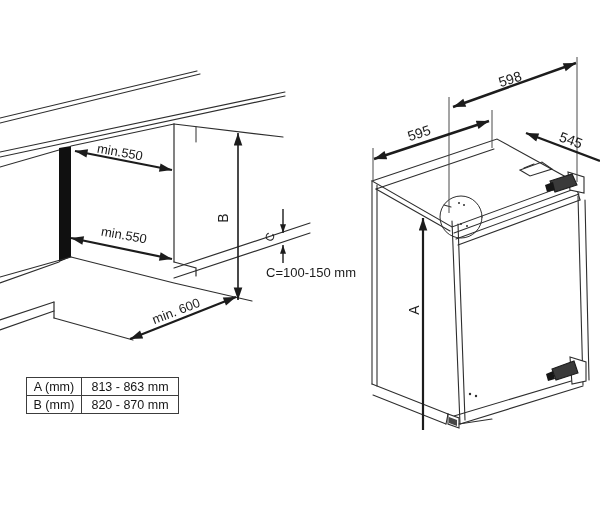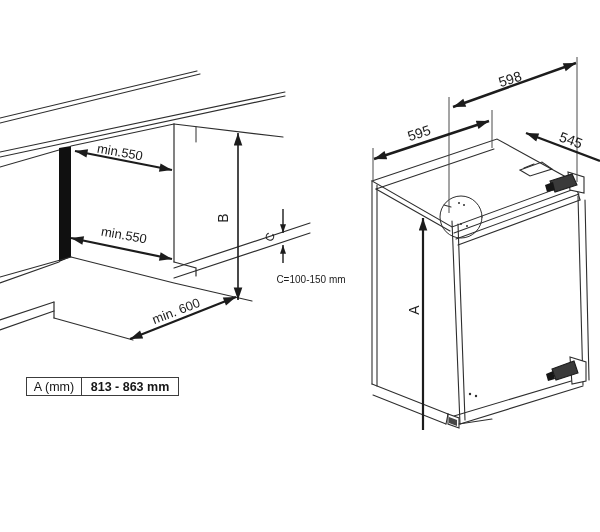--- a/index.html
+++ b/index.html
@@ -14,21 +14,21 @@
   }
   .dims-table{
     position:absolute;left:26px;top:377px;border-collapse:collapse;
     font-size:12.5px;color:#161616;background:transparent;table-layout:fixed;
   }
   .dims-table td{
     border:1.4px solid #3c3c3c;height:17px;padding:0 2px;text-align:center;
     vertical-align:middle;
   }
   .dims-table td.c1{width:50px;margin-left:38px;}
-  .dims-table td.c2{width:92px;font-weight:bold;}
+  .dims-table td.c2{width:92px;}
 </style>
 </head>
 <body>
 
 <div id="stage">
 
   <svg id="drawing" width="600" height="532" viewBox="0 0 600 532">
     <defs>
       <marker id="ah" markerUnits="userSpaceOnUse" markerWidth="14" markerHeight="10" refX="13" refY="4.5" orient="auto-start-reverse">
         <path d="M0.5,0.2 L13,4.5 L0.5,8.8 Z" fill="#1c1c1c"></path>
@@ -153,32 +153,36 @@
   <div class="lbl" style="left:120px;top:152px;font-size:13px;transform:translate(-50%,-50%) rotate(10deg);">min.550</div>
 
   <div class="lbl" style="left:124px;top:235px;font-size:13px;transform:translate(-50%,-50%) rotate(10deg);">min.550</div>
 
   <div class="lbl" style="left:176px;top:311px;font-size:13px;transform:translate(-50%,-50%) rotate(-21deg);">min. 600</div>
 
   <div class="lbl" style="left:223px;top:218px;font-size:14px;transform:translate(-50%,-50%) rotate(-90deg);">B</div>
 
   <div class="lbl" style="left:270px;top:237px;font-size:12px;transform:translate(-50%,-50%) rotate(-75deg);">C</div>
 
-  <div class="lbl" style="left:311px;top:280px;font-size:10px;">C=100-150 mm</div>
+  <div class="lbl" style="left:311px;top:272px;font-size:13px;">C=100-150 mm</div>
 
   <div class="lbl" style="left:419px;top:133px;font-size:14px;transform:translate(-50%,-50%) rotate(-18deg);">595</div>
 
   <div class="lbl" style="left:510px;top:79px;font-size:14px;transform:translate(-50%,-50%) rotate(-18deg);">598</div>
 
   <div class="lbl" style="left:571px;top:140px;font-size:14px;transform:translate(-50%,-50%) rotate(20deg);">545</div>
 
   <div class="lbl" style="left:414px;top:310px;font-size:14px;transform:translate(-50%,-50%) rotate(-90deg);">A</div>
 
   <table class="dims-table">
     <tbody>
       <tr>
         <td class="c1">A (mm)</td>
         <td class="c2">813 - 863 mm</td>
       </tr>
+      <tr>
+        <td class="c1">B (mm)</td>
+        <td class="c2">820 - 870 mm</td>
+      </tr>
     </tbody>
   </table>
 
 </div>
 
 </body></html>

